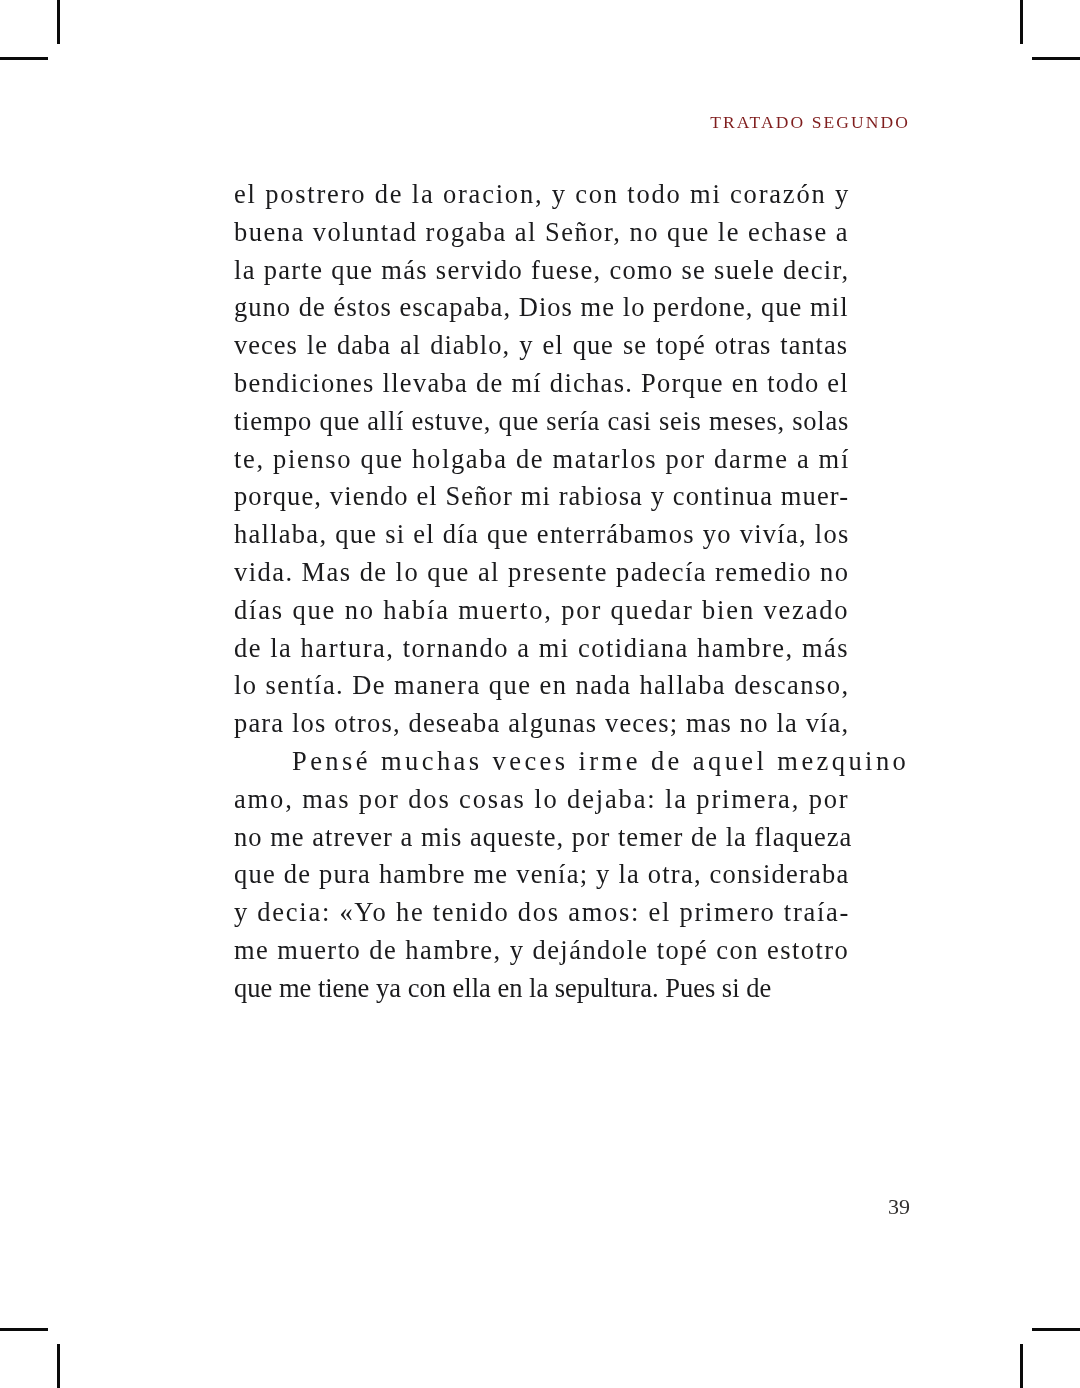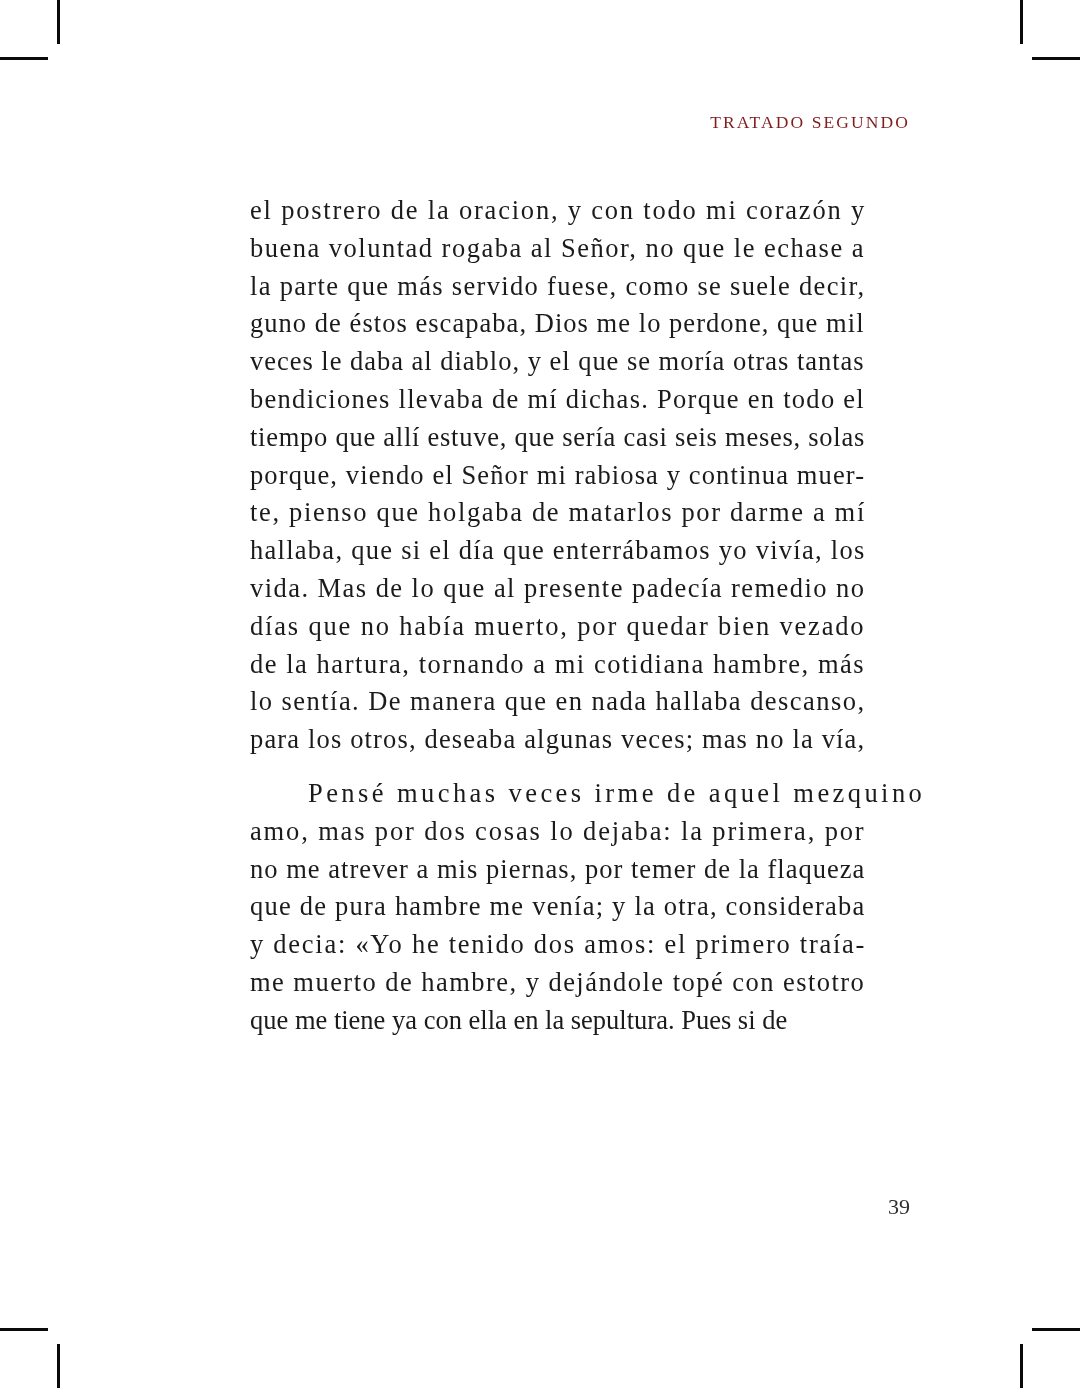--- a/index.html
+++ b/index.html
@@ -56,21 +56,21 @@
     white-space: nowrap;
   }
 
   .textblock {
     position: absolute;
     left: 234px;
     top: 176px;
     width: 614px;
   }
 
-  .para { margin: 16px; }
+  .para { margin: 0; }
 
   
   .line {
     display: block;
     height: 37.8px;
     line-height: 37.8px;
     font-size: 26.5px;
     color: #1b1b1d;
     text-align: justify;
     text-align-last: justify;
@@ -116,36 +116,36 @@
   <div class="crop h crop-br-h"></div>
 
   <div class="running-head">TRATADO SEGUNDO</div>
 
   <div class="textblock" id="textblock">
       <p class="para">
         <span class="line j" style="letter-spacing: 1.796px;">el postrero de la oracion, y con todo mi corazón y</span>
         <span class="line j" style="letter-spacing: 1.49px;">buena voluntad rogaba al Señor, no que le echase a</span>
         <span class="line j" style="letter-spacing: 1.314px;">la parte que más servido fuese, como se suele decir,</span>
         <span class="line j" style="letter-spacing: 1.04px;">guno de éstos escapaba, Dios me lo perdone, que mil</span>
-        <span class="line j" style="letter-spacing: 0.981px;">veces le daba al diablo, y el que se moría otras tantas</span>
+        <span class="line j" style="letter-spacing: 0.981px;">veces le daba al diablo, y el que se topé otras tantas</span>
         <span class="line j" style="letter-spacing: 1.28px;">bendiciones llevaba de mí dichas. Porque en todo el</span>
         <span class="line j" style="letter-spacing: 0.745px;">tiempo que allí estuve, que sería casi seis meses, solas</span>
+        <span class="line j" style="letter-spacing: 1.667px;">te, pienso que holgaba de matarlos por darme a mí</span>
         <span class="line j" style="letter-spacing: 1.12px;">porque, viendo el Señor mi rabiosa y continua muer-</span>
-        <span class="line j" style="letter-spacing: 1.667px;">te, pienso que holgaba de matarlos por darme a mí</span>
         <span class="line j" style="letter-spacing: 1.269px;">hallaba, que si el día que enterrábamos yo vivía, los</span>
         <span class="line j" style="letter-spacing: 1.449px;">vida. Mas de lo que al presente padecía remedio no</span>
         <span class="line j" style="letter-spacing: 1.83px;">días que no había muerto, por quedar bien vezado</span>
         <span class="line j" style="letter-spacing: 1.531px;">de la hartura, tornando a mi cotidiana hambre, más</span>
         <span class="line j" style="letter-spacing: 1.449px;">lo sentía. De manera que en nada hallaba descanso,</span>
         <span class="line j" style="letter-spacing: 1.154px;">para los otros, deseaba algunas veces; mas no la vía,</span>
       </p>
       <p class="para">
         <span class="line j indent" style="letter-spacing: 3.425px;">Pensé muchas veces irme de aquel mezquino</span>
         <span class="line j" style="letter-spacing: 1.854px;">amo, mas por dos cosas lo dejaba: la primera, por</span>
-        <span class="line j" style="letter-spacing: 1.019px;">no me atrever a mis piernas, por temer de la flaqueza</span>
+        <span class="line j" style="letter-spacing: 1.019px;">no me atrever a mis aqueste, por temer de la flaqueza</span>
         <span class="line j" style="letter-spacing: 1.22px;">que de pura hambre me venía; y la otra, consideraba</span>
         <span class="line j" style="letter-spacing: 1.735px;">y decia: «Yo he tenido dos amos: el primero traía-</span>
         <span class="line j" style="letter-spacing: 1.458px;">me muerto de hambre, y dejándole topé con estotro</span>
         <span class="line last">que me tiene ya con ella en la sepultura. Pues si de</span>
       </p>
     </div>
 
   <div class="folio">39</div>
 
 </div>

